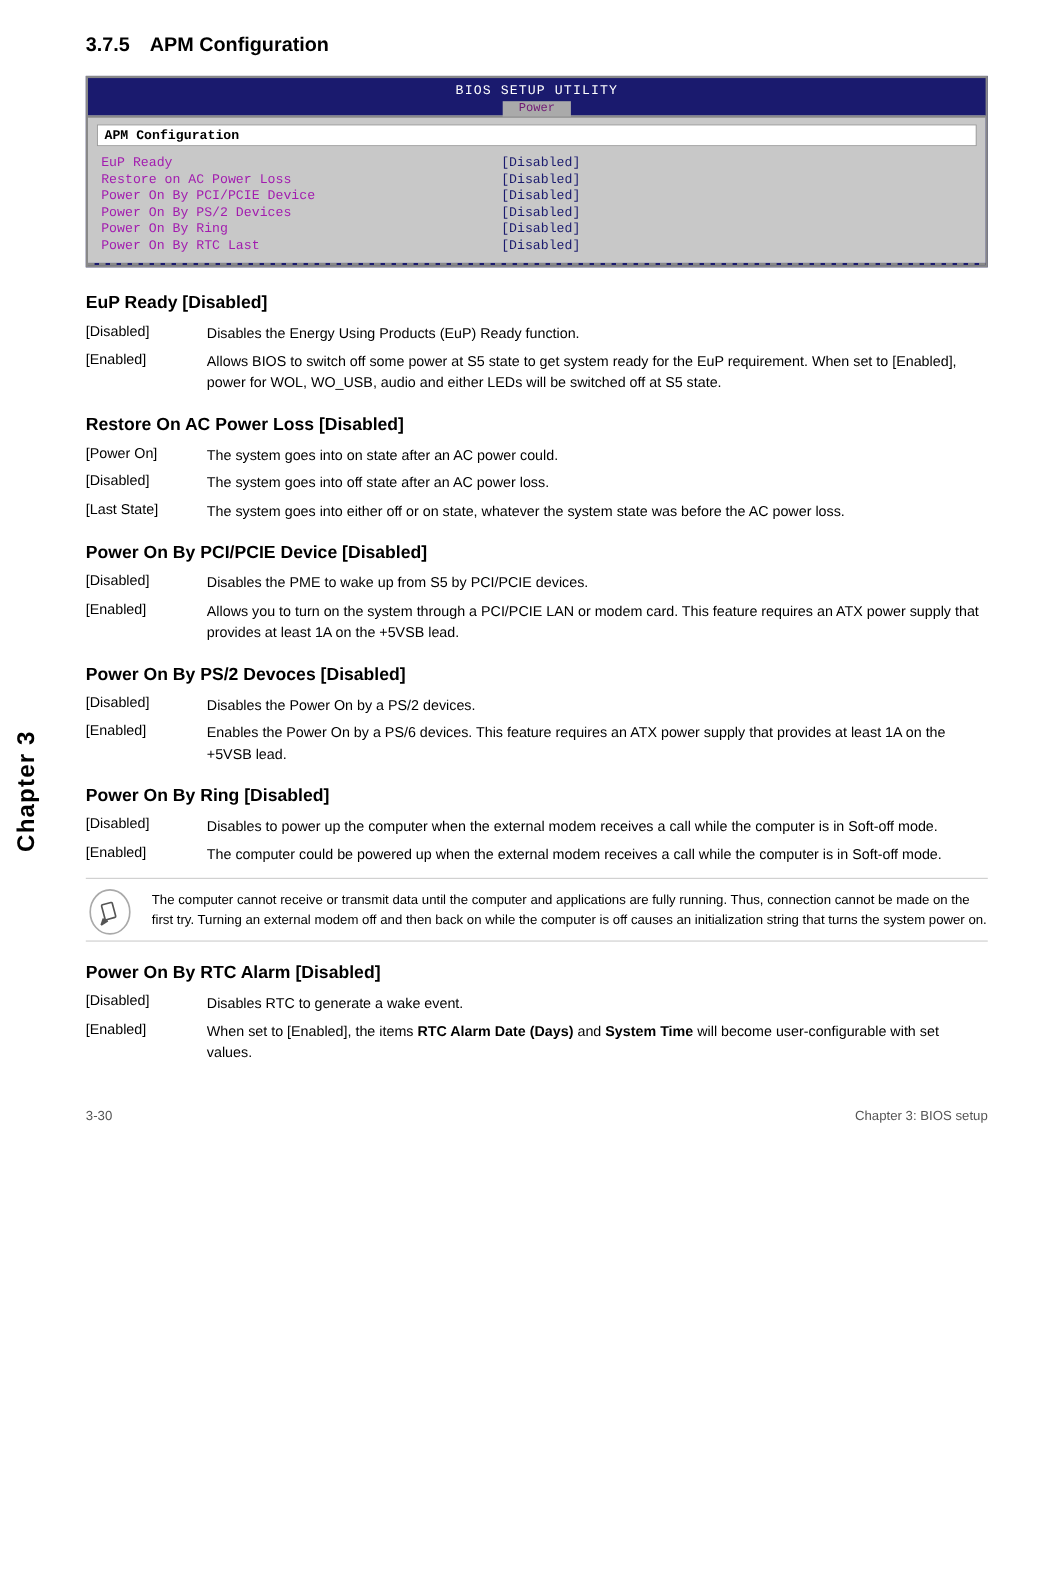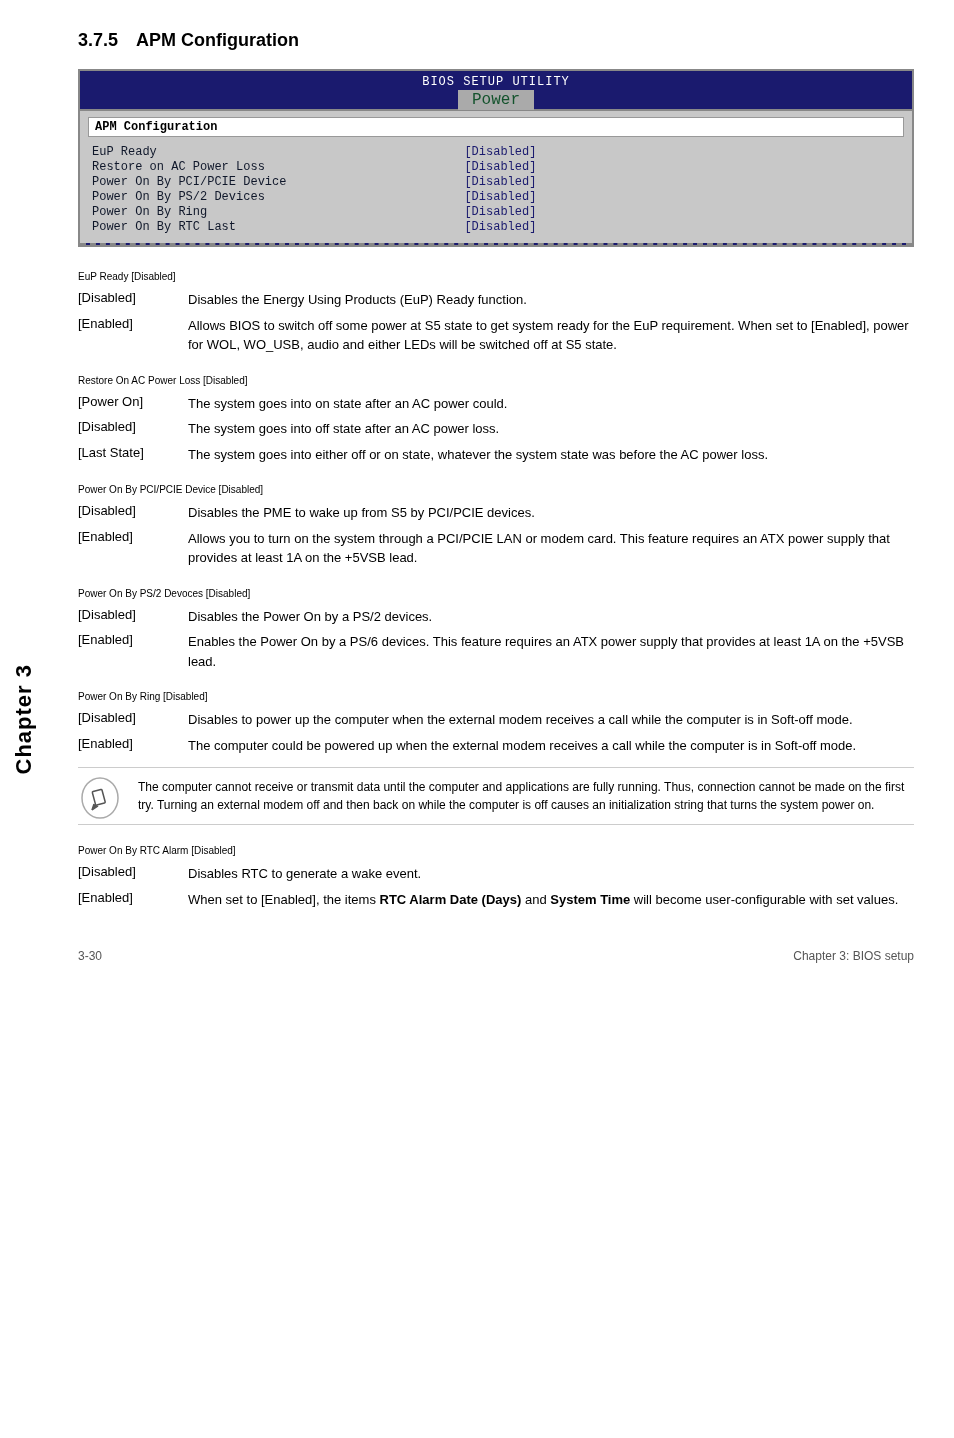--- a/index.html
+++ b/index.html
@@ -29,21 +29,21 @@
     .sidebar-text {
       writing-mode: vertical-rl;
       transform: rotate(180deg);
       font-size: 22px;
       font-weight: bold;
       color: #000;
       letter-spacing: 1px;
     }
     .main-content {
       flex: 1;
-      padding: 30px 40px 40px 30px;
+      padding: 30px 56px 40px 30px;
       position: relative;
     }
     .section-title {
       font-size: 18px;
       font-weight: bold;
       margin-bottom: 18px;
       border-bottom: none;
     }
     .section-title span.num {
       margin-right: 18px;
@@ -67,24 +67,24 @@
     }
     .bios-header-sub {
       text-align: center;
       color: #fff;
       font-size: 12px;
       font-family: 'Courier New', Courier, monospace;
       position: relative;
     }
     .bios-header-sub span {
       background: #aaa;
-      color: #14532d;
+      color: #701a75;
       padding: 1px 14px;
       font-family: 'Courier New', Courier, monospace;
-      font-size: 16px;
+      font-size: 11px;
     }
     .bios-body {
       background: #c8c8c8;
       color: #000;
       padding: 6px 8px;
       border-top: 2px solid #888;
     }
     .bios-menu-title {
       background: #fff;
       color: #000;
@@ -103,35 +103,35 @@
       font-family: 'Courier New', Courier, monospace;
       font-size: 12px;
     }
     .bios-item-row {
       display: flex;
       justify-content: space-between;
       width: 55%;
       margin-bottom: 1px;
     }
     .bios-item-label {
-      color: #0f172a;
+      color: #a21caf;
     }
     .bios-item-value {
       color: #1a1a6e;
     }
     .bios-footer {
       border-top: 2px dashed #888;
       margin-top: 4px;
     }
     .subsection {
       margin-bottom: 20px;
     }
     .subsection-title {
-      font-size: 10px;
-      font-weight: normal;
+      font-size: 16px;
+      font-weight: bold;
       margin-bottom: 8px;
     }
     .def-list {
       width: 100%;
     }
     .def-row {
       display: flex;
       margin-bottom: 6px;
       align-items: flex-start;
     }

